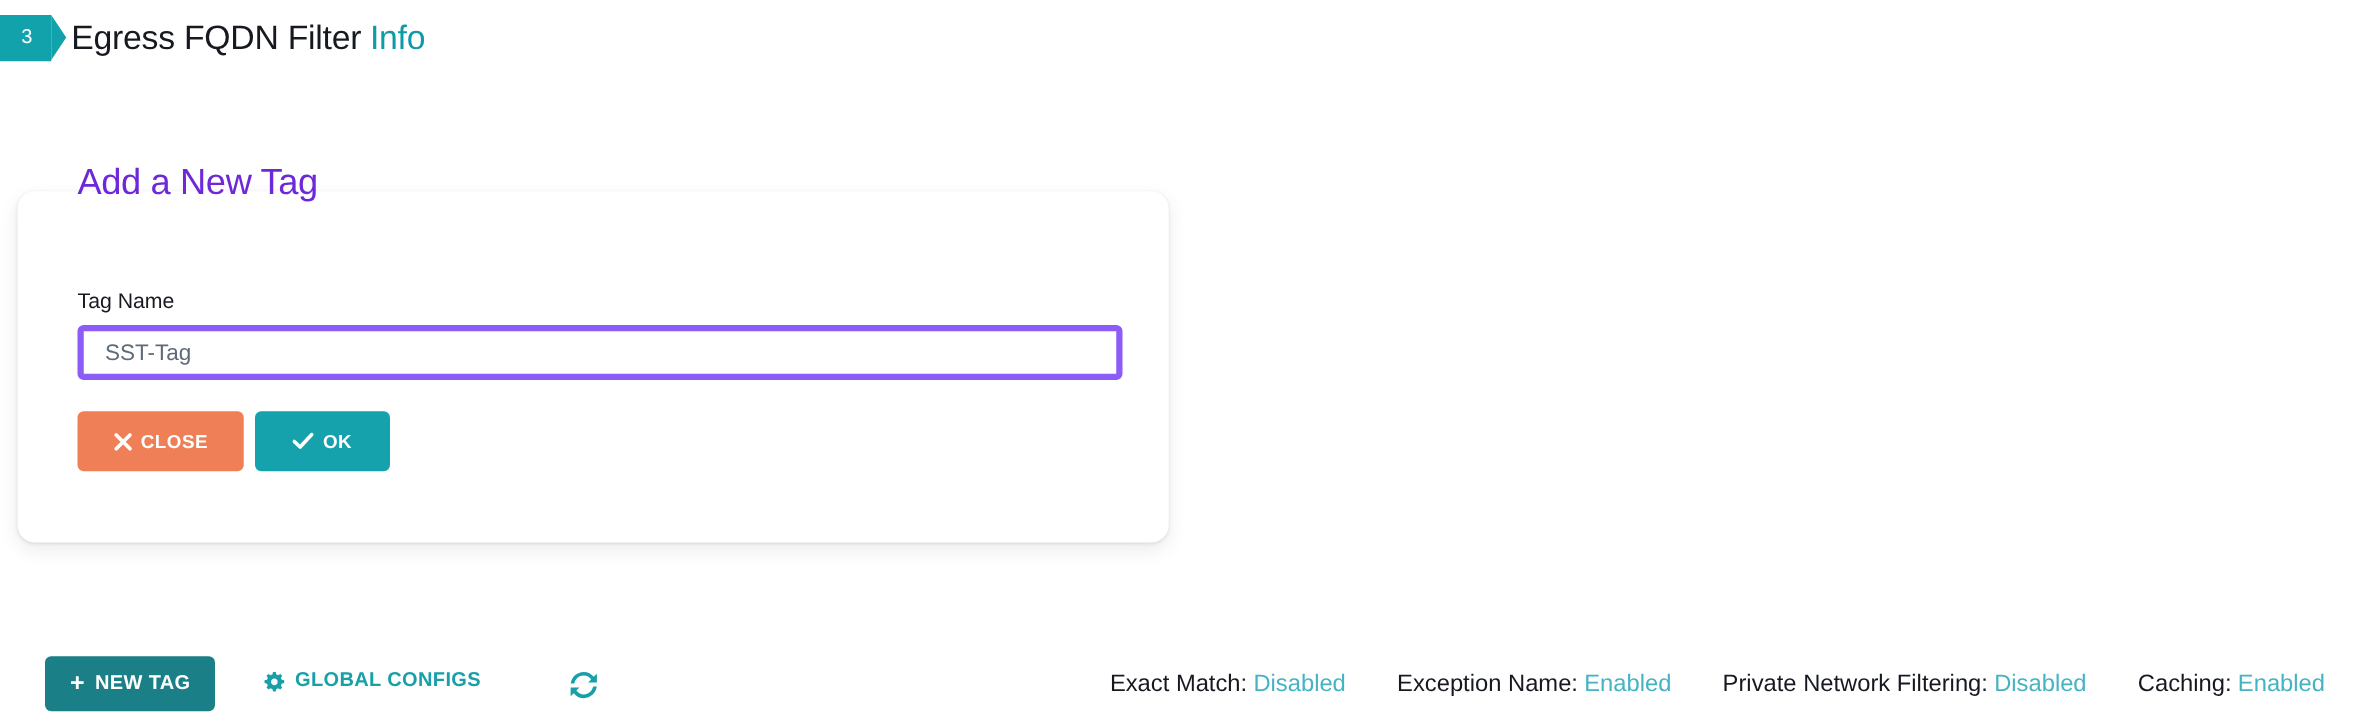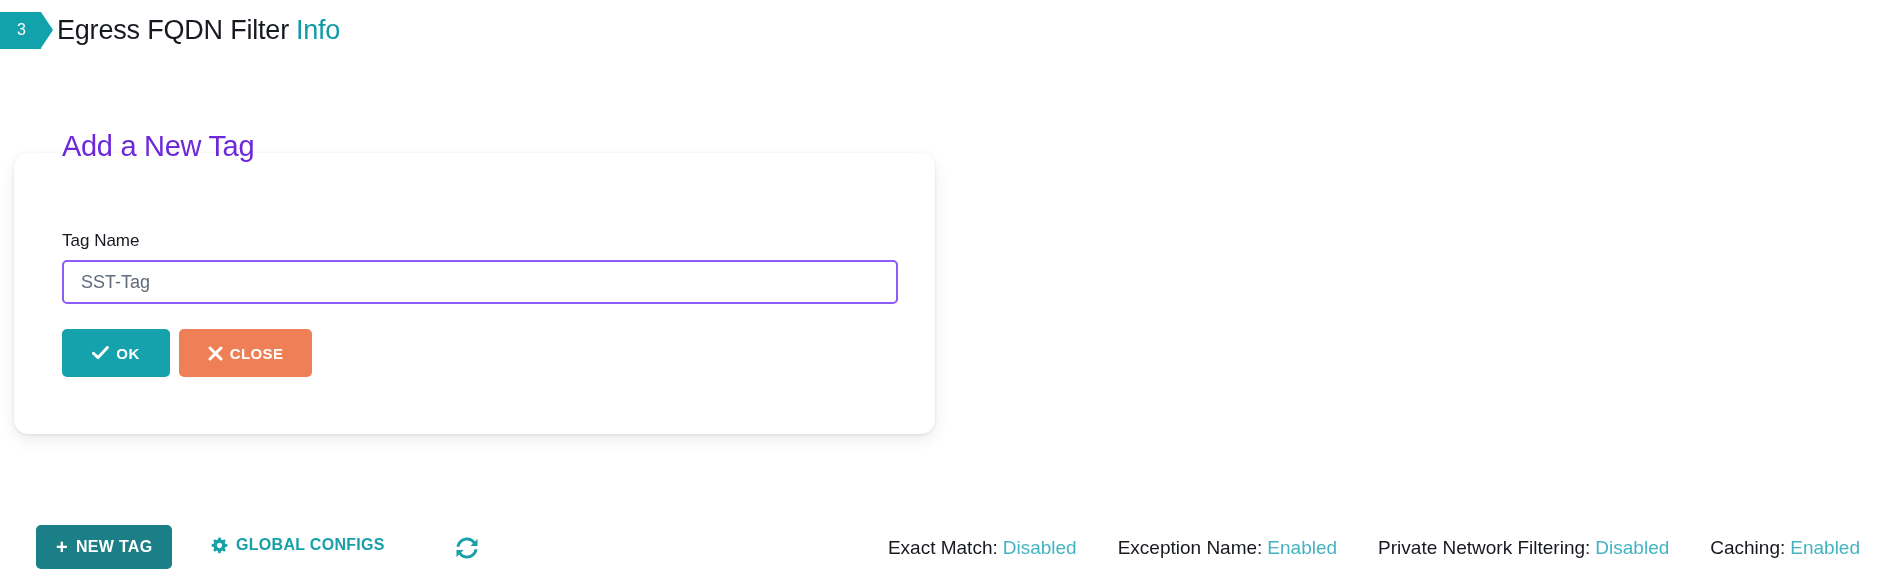--- a/index.html
+++ b/index.html
@@ -98,21 +98,21 @@
     font-weight: 400;
     color: #16191f;
   }
   .tag-input {
     position: absolute;
     left: 48px;
     top: 107px;
     width: 836px;
     height: 44px;
     box-sizing: border-box;
-    border: 2px solid #8b5cf6;
+    border: 5px solid #8b5cf6;
     border-radius: 5px;
     background: #ffffff;
     padding: 0 17px;
     font-family: "Liberation Sans", sans-serif;
     font-size: 18px;
     color: #5f6b7a;
     outline: none;
   }
   .tag-input::placeholder {
     color: #5f6b7a;
@@ -253,37 +253,37 @@
 </div>
 
 <div class="card">
   <div class="card-title">Add a New Tag</div>
 
   <label class="field-label">Tag Name</label>
 
   <input class="tag-input" type="text" placeholder="SST-Tag" style="">
 
   <div class="btn-row">
+    <button class="btn btn-close">
+      <span class="glyph">
+        <svg width="15" height="15" viewBox="0 0 15 15" aria-hidden="true">
+          <path d="M2 2 L13 13 M13 2 L2 13" stroke="#ffffff" stroke-width="3" fill="none" stroke-linecap="round"></path>
+        </svg>
+      </span>
+      <span>CLOSE</span>
+    </button>
+
     <button class="btn btn-ok">
       <span class="glyph">
         <svg width="17" height="14" viewBox="0 0 17 14" aria-hidden="true">
           <path d="M1.4 7.2 L6.1 11.6 L15.4 1.6" stroke="#ffffff" stroke-width="2.9" fill="none" stroke-linecap="round" stroke-linejoin="round"></path>
         </svg>
       </span>
       <span>OK</span>
     </button>
-
-    <button class="btn btn-close">
-      <span class="glyph">
-        <svg width="15" height="15" viewBox="0 0 15 15" aria-hidden="true">
-          <path d="M2 2 L13 13 M13 2 L2 13" stroke="#ffffff" stroke-width="3" fill="none" stroke-linecap="round"></path>
-        </svg>
-      </span>
-      <span>CLOSE</span>
-    </button>
   </div>
 </div>
 
 <div class="toolbar">
 
   <button class="new-tag-btn">
     <span class="plus">+</span>
     <span>NEW TAG</span>
   </button>
 

